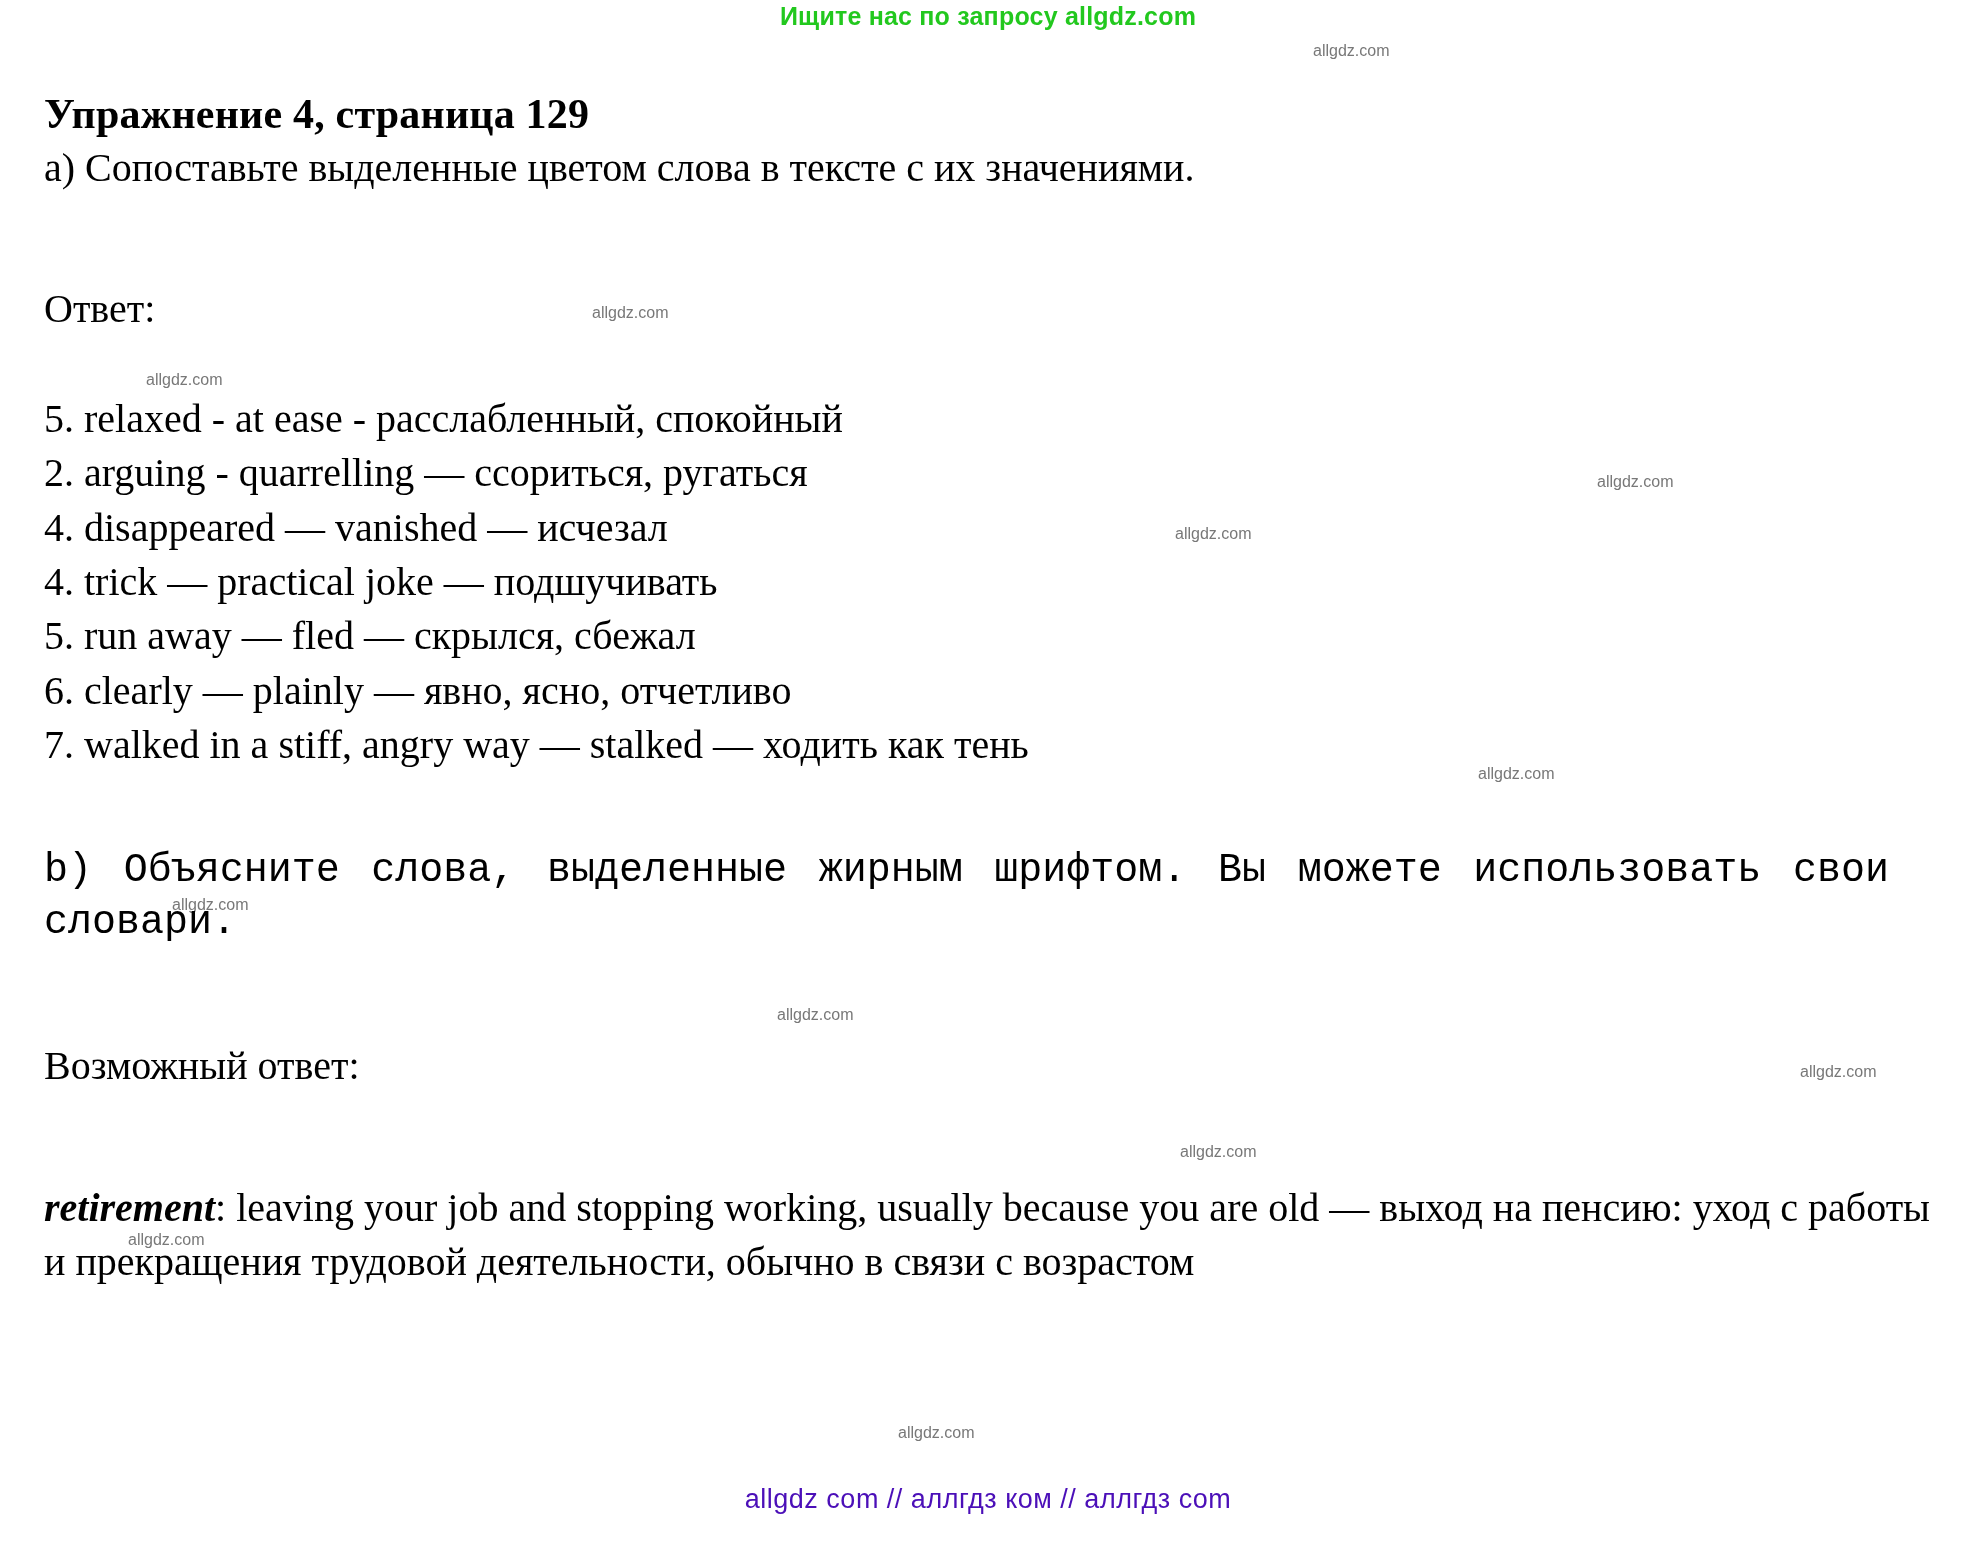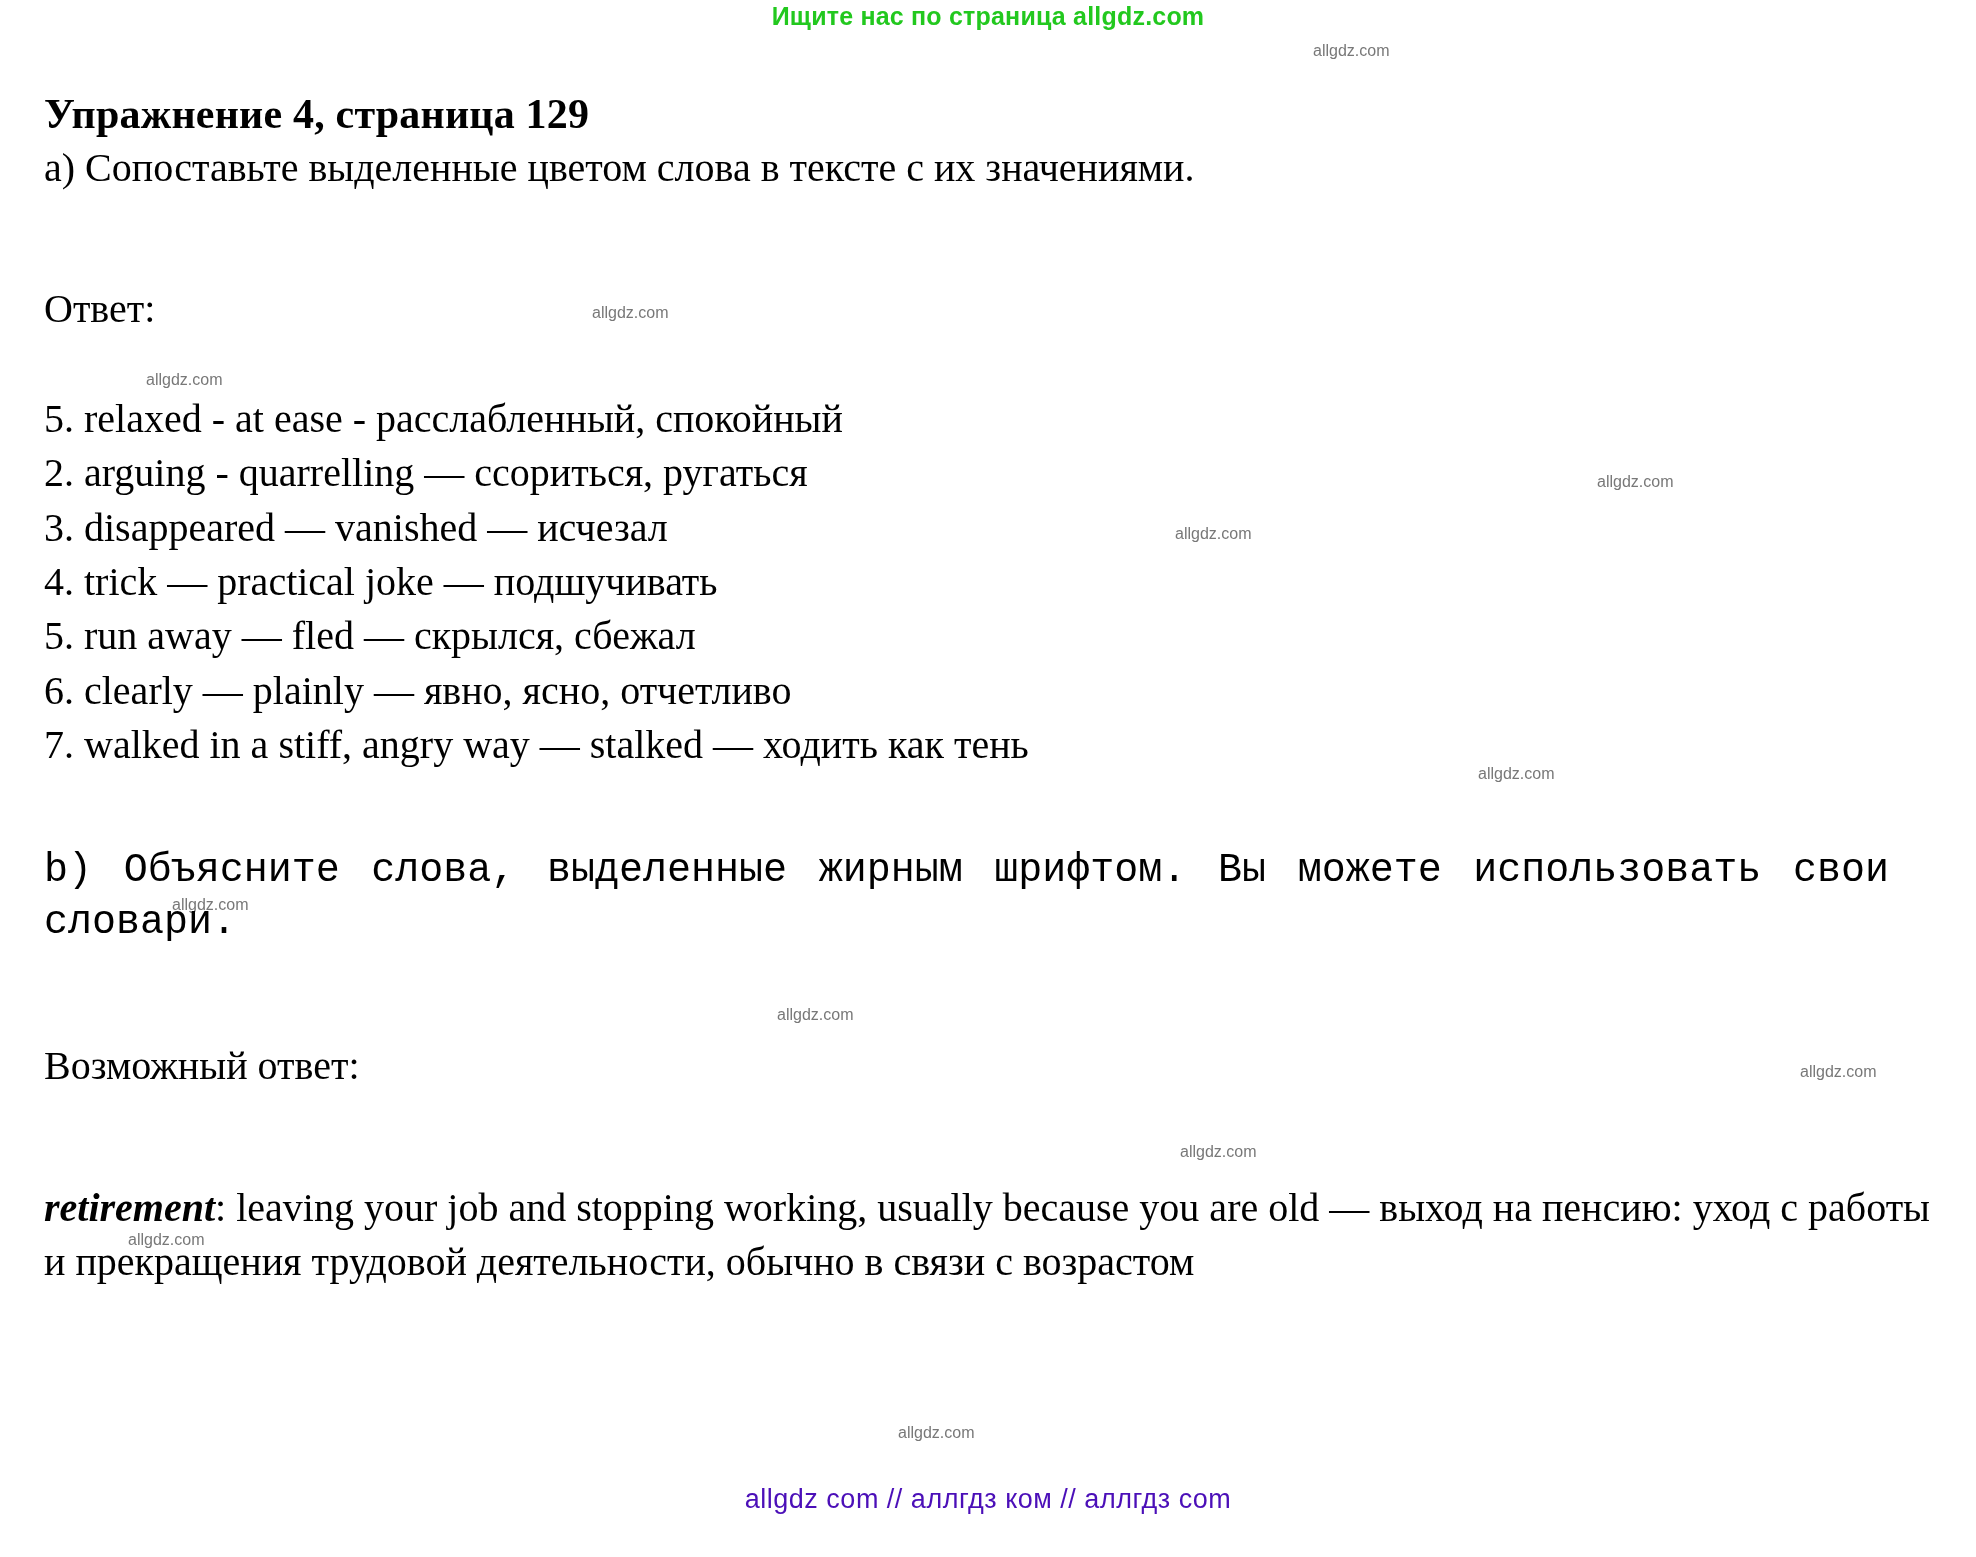--- a/index.html
+++ b/index.html
@@ -117,21 +117,21 @@
     font-size: 27px;
     color: #4b0fb8;
     letter-spacing: 0.5px;
   }
 </style>
 </head>
 <body>
 
 <div class="page">
 
-  <div class="top-banner">Ищите нас по страница allgdz.com</div>
+  <div class="top-banner">Ищите нас по запросу allgdz.com</div>
 
   <div class="wm" style="left:1313px; top:42px;">allgdz.com</div>
   <div class="wm" style="left:592px;  top:304px;">allgdz.com</div>
   <div class="wm" style="left:146px;  top:371px;">allgdz.com</div>
   <div class="wm" style="left:1597px; top:473px;">allgdz.com</div>
   <div class="wm" style="left:1175px; top:525px;">allgdz.com</div>
   <div class="wm" style="left:1478px; top:765px;">allgdz.com</div>
   <div class="wm" style="left:172px;  top:896px;">allgdz.com</div>
   <div class="wm" style="left:777px;  top:1006px;">allgdz.com</div>
   <div class="wm" style="left:1800px; top:1063px;">allgdz.com</div>
@@ -143,21 +143,21 @@
 
     <h1 class="title">Упражнение 4, страница 129</h1>
 
     <div class="subtitle">a) Сопоставьте выделенные цветом слова в тексте с их значениями.</div>
 
     <div class="answer-label">Ответ:</div>
 
     <div class="list">
       <div class="list-item">5. relaxed - at ease - расслабленный, спокойный</div>
       <div class="list-item">2. arguing - quarrelling — ссориться, ругаться</div>
-      <div class="list-item">3. disappeared — vanished — исчезал</div>
+      <div class="list-item">4. disappeared — vanished — исчезал</div>
       <div class="list-item">4. trick — practical joke — подшучивать</div>
       <div class="list-item">5. run away — fled — скрылся, сбежал</div>
       <div class="list-item">6. clearly — plainly — явно, ясно, отчетливо</div>
       <div class="list-item">7. walked in a stiff, angry way — stalked — ходить как тень</div>
     </div>
 
     <div class="part-b">b) Объясните слова, выделенные жирным шрифтом. Вы можете использовать свои словари.</div>
 
     <div class="possible-label">Возможный ответ:</div>
 

